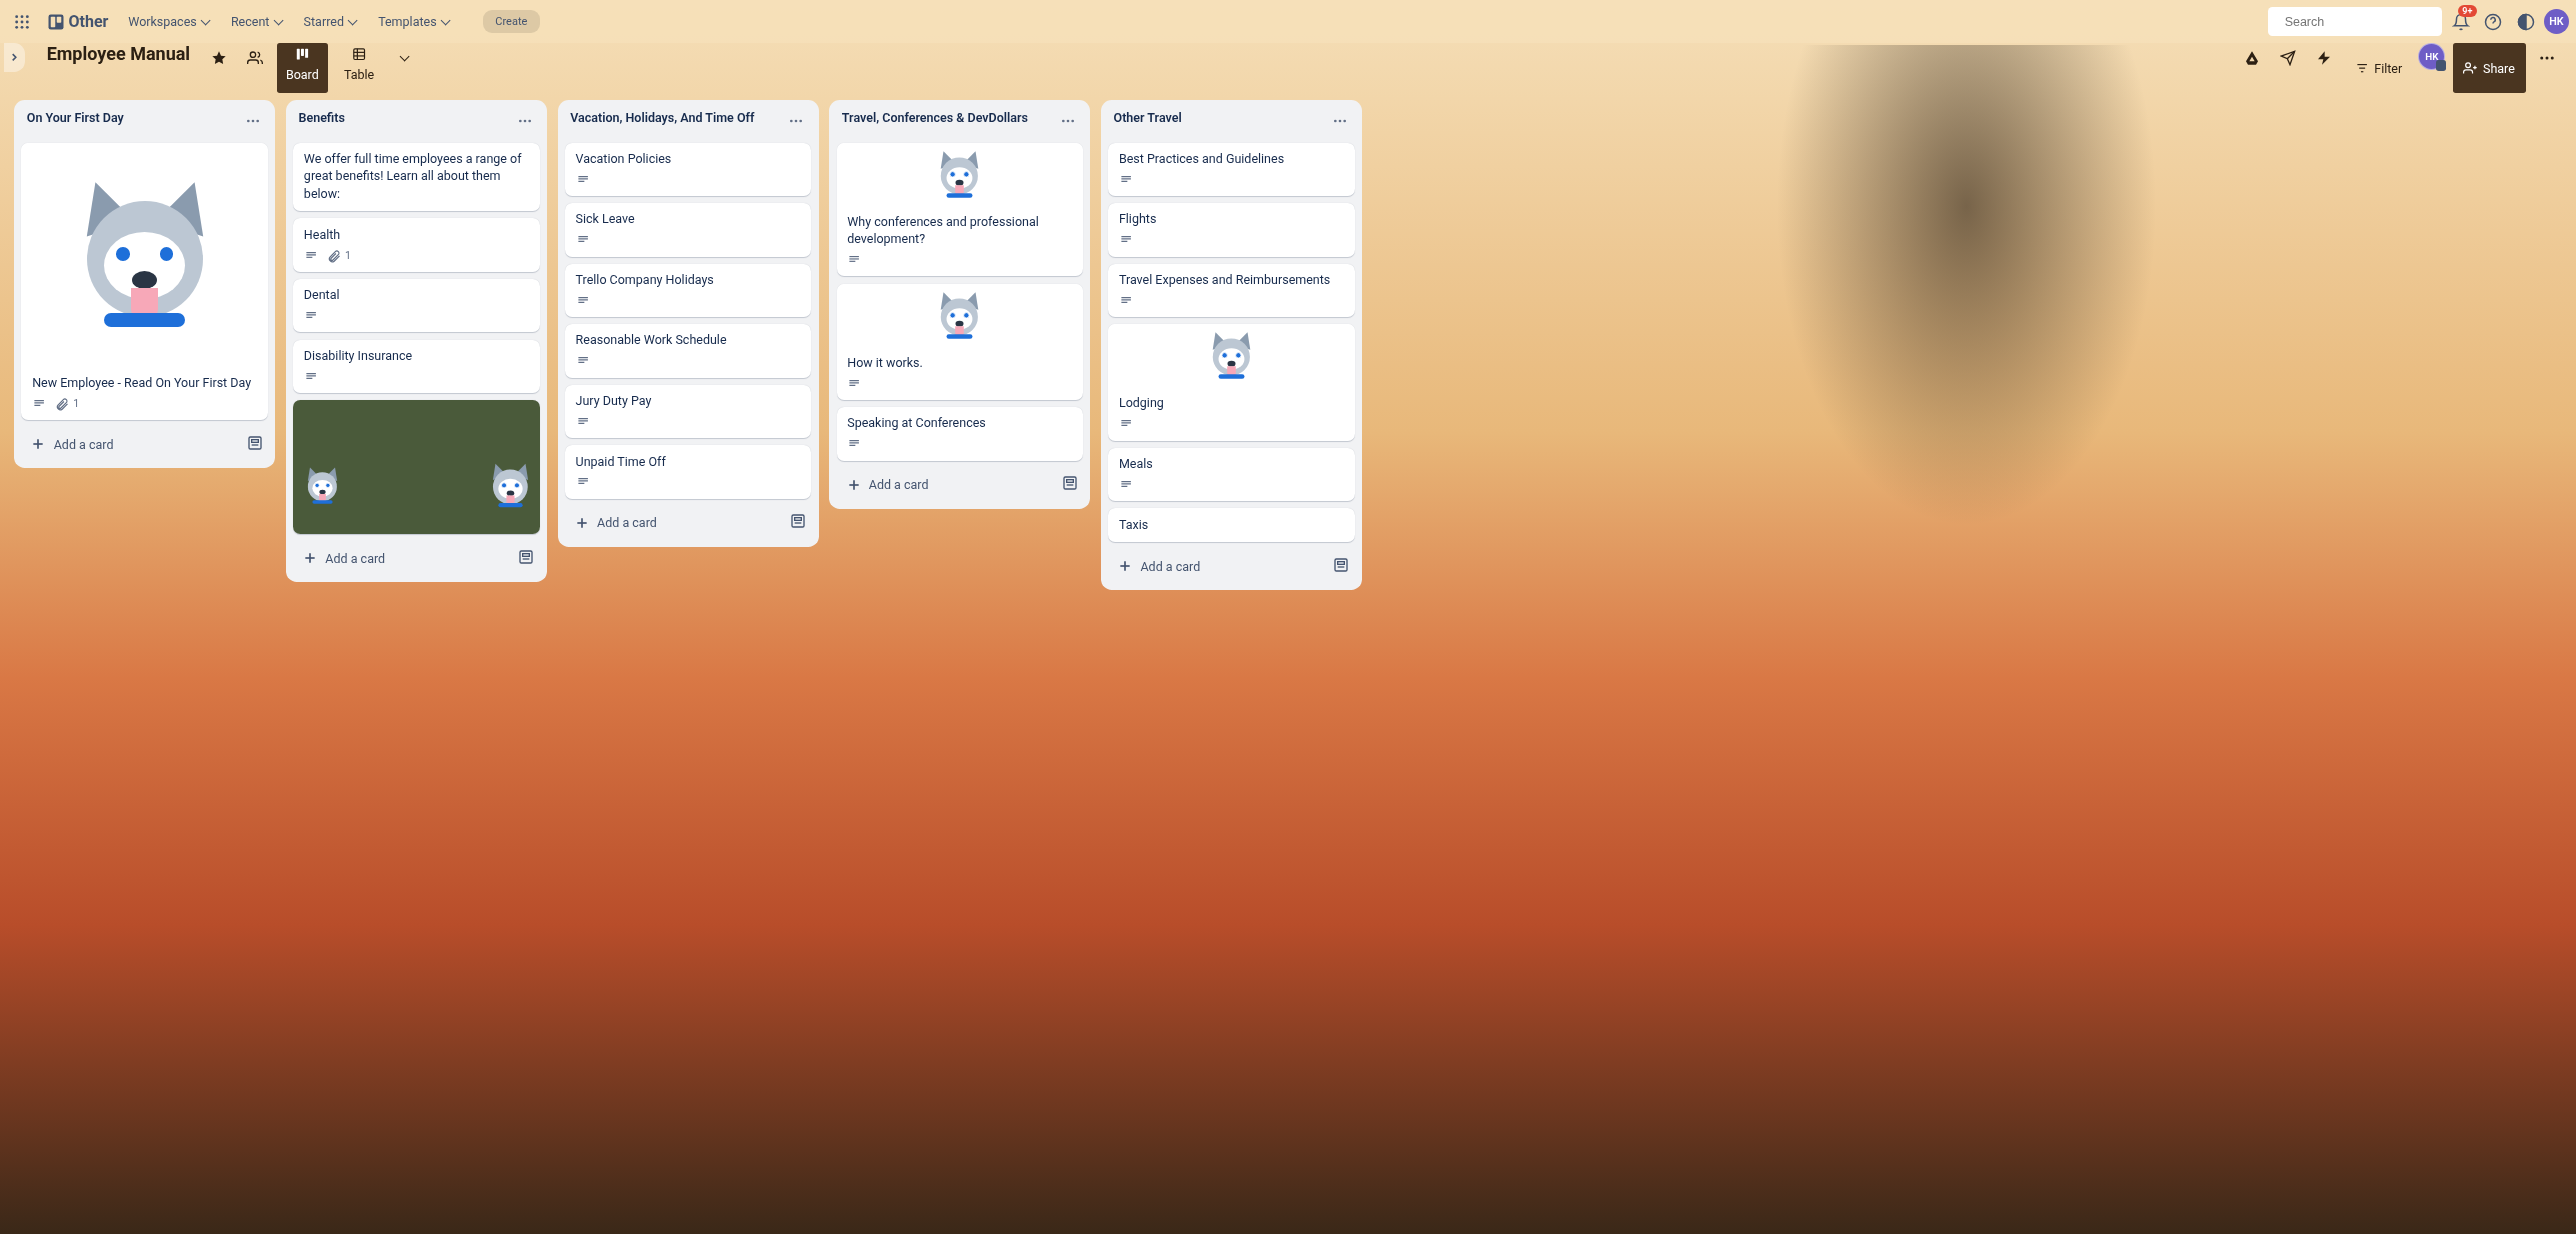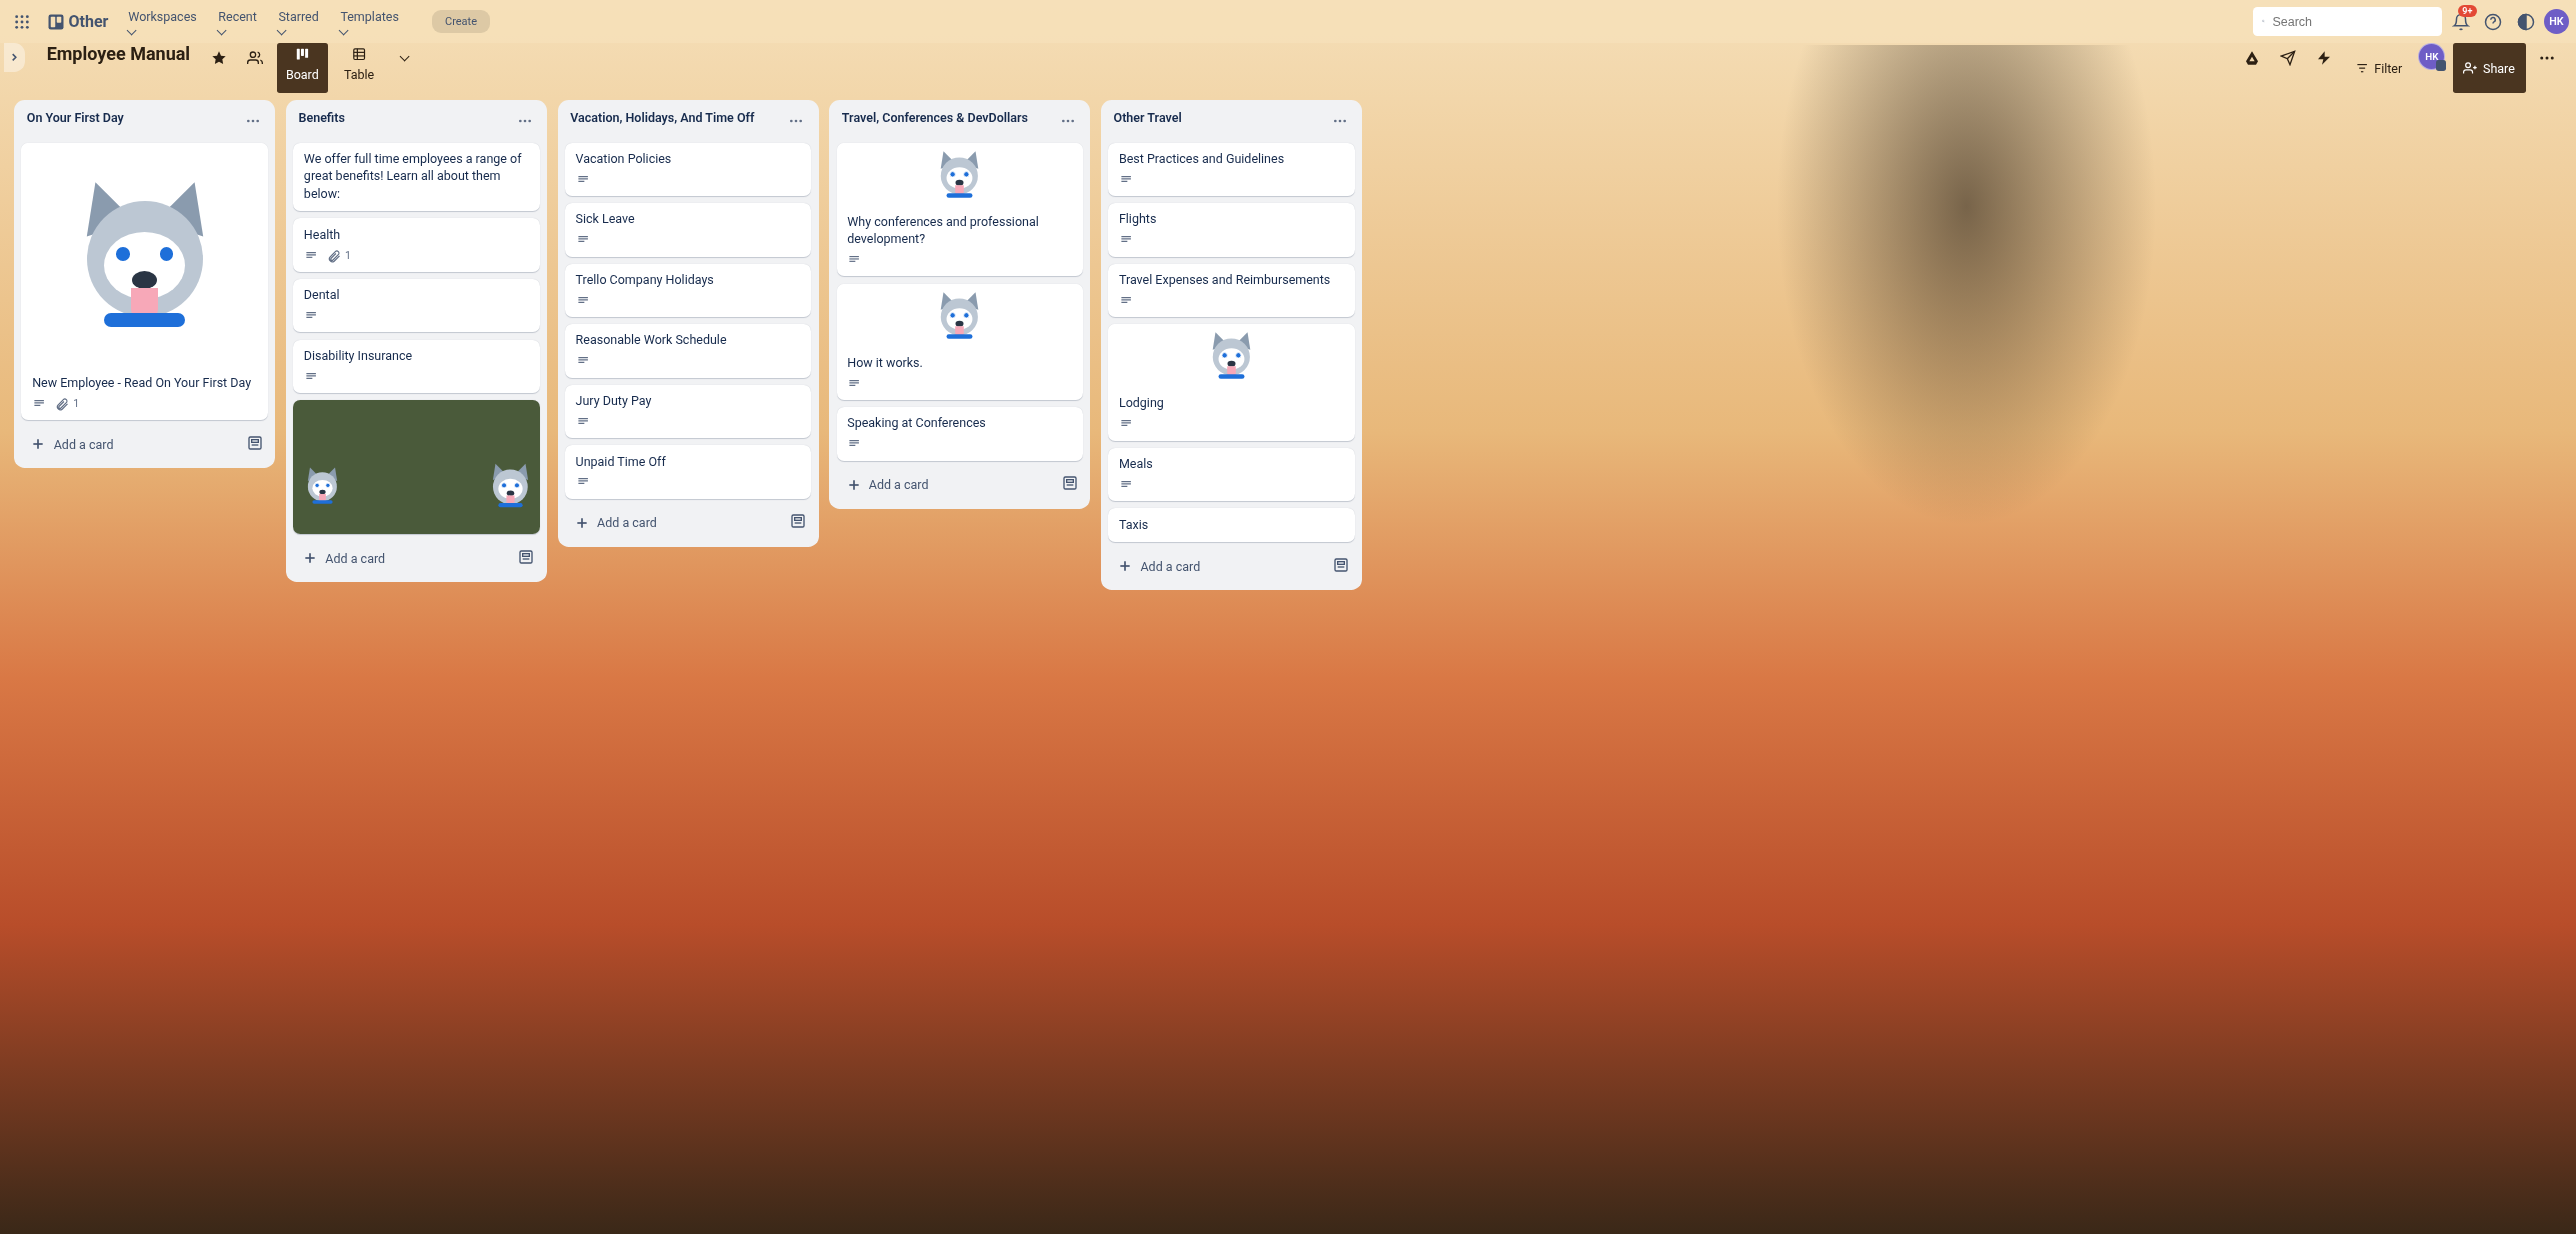--- a/index.html
+++ b/index.html
@@ -29,24 +29,24 @@
   display: flex;
   align-items: center;
   padding: 0 7.2px;
   gap: 3.6px;
   position: relative;
   z-index: 10;
 }
 .apps-icon { width: 29px; height: 29px; display:flex; align-items:center; justify-content:center; border-radius:3.6px; cursor:pointer; color:#44546f;}
 .logo { display:flex; align-items:center; gap:3.6px; font-weight:700; color:#44546f; font-size:16px; padding:0 7.2px; cursor:pointer;}
 .logo svg { width: 18px; height:18px;}
-.nav-item { padding: 5.4px 9px; color:#44546f; font-size:12.5px; display:flex; gap:5.4px; border-radius:3.6px; cursor:pointer;flex-direction:column;}
+.nav-item { padding: 5.4px 9px; color:#44546f; font-size:12.5px; display:flex; align-items:center; gap:5.4px; border-radius:3.6px; cursor:pointer;}
 .nav-create { background: rgba(0,0,0,0.1); padding:5.4px 12.5px; border-radius:9px; font-size:11px; color:#44546f; cursor:pointer; margin-left:21px;}
 .spacer { flex:1; }
-.search-box { background:#fff; border-radius:4.5px; height:29px; width:189px; display:flex; align-items:center; padding:0 9px; gap:7.2px; color:#626f86;}
+.search-box { background:#fff; border-radius:4.5px; height:29px; width:174px; display:flex; align-items:center; padding:0 9px; gap:7.2px; color:#626f86;}
 .search-box input { border:none; outline:none; font-size:12.5px; flex:1; background:transparent; color:#172b4d;}
 .icon-btn { width:29px; height:29px; display:flex; align-items:center; justify-content:center; border-radius:3.6px; cursor:pointer; color:#44546f; position:relative;}
 .badge-red { position:absolute; top:-1.8px; right:-1.8px; background:#e34935; color:#fff; font-size:9px; font-weight:600; border-radius:7.2px; padding:0.9px 4.5px;}
 .avatar { width:25px; height:25px; border-radius:50%; background:#6e5dc6; color:#fff; font-size:10.7px; font-weight:600; display:flex; align-items:center; justify-content:center; cursor:pointer;}
 
 
 .boardbar {
   height: 50px;
   display:flex;
   padding: 0 14.3px 0 3.6px;

